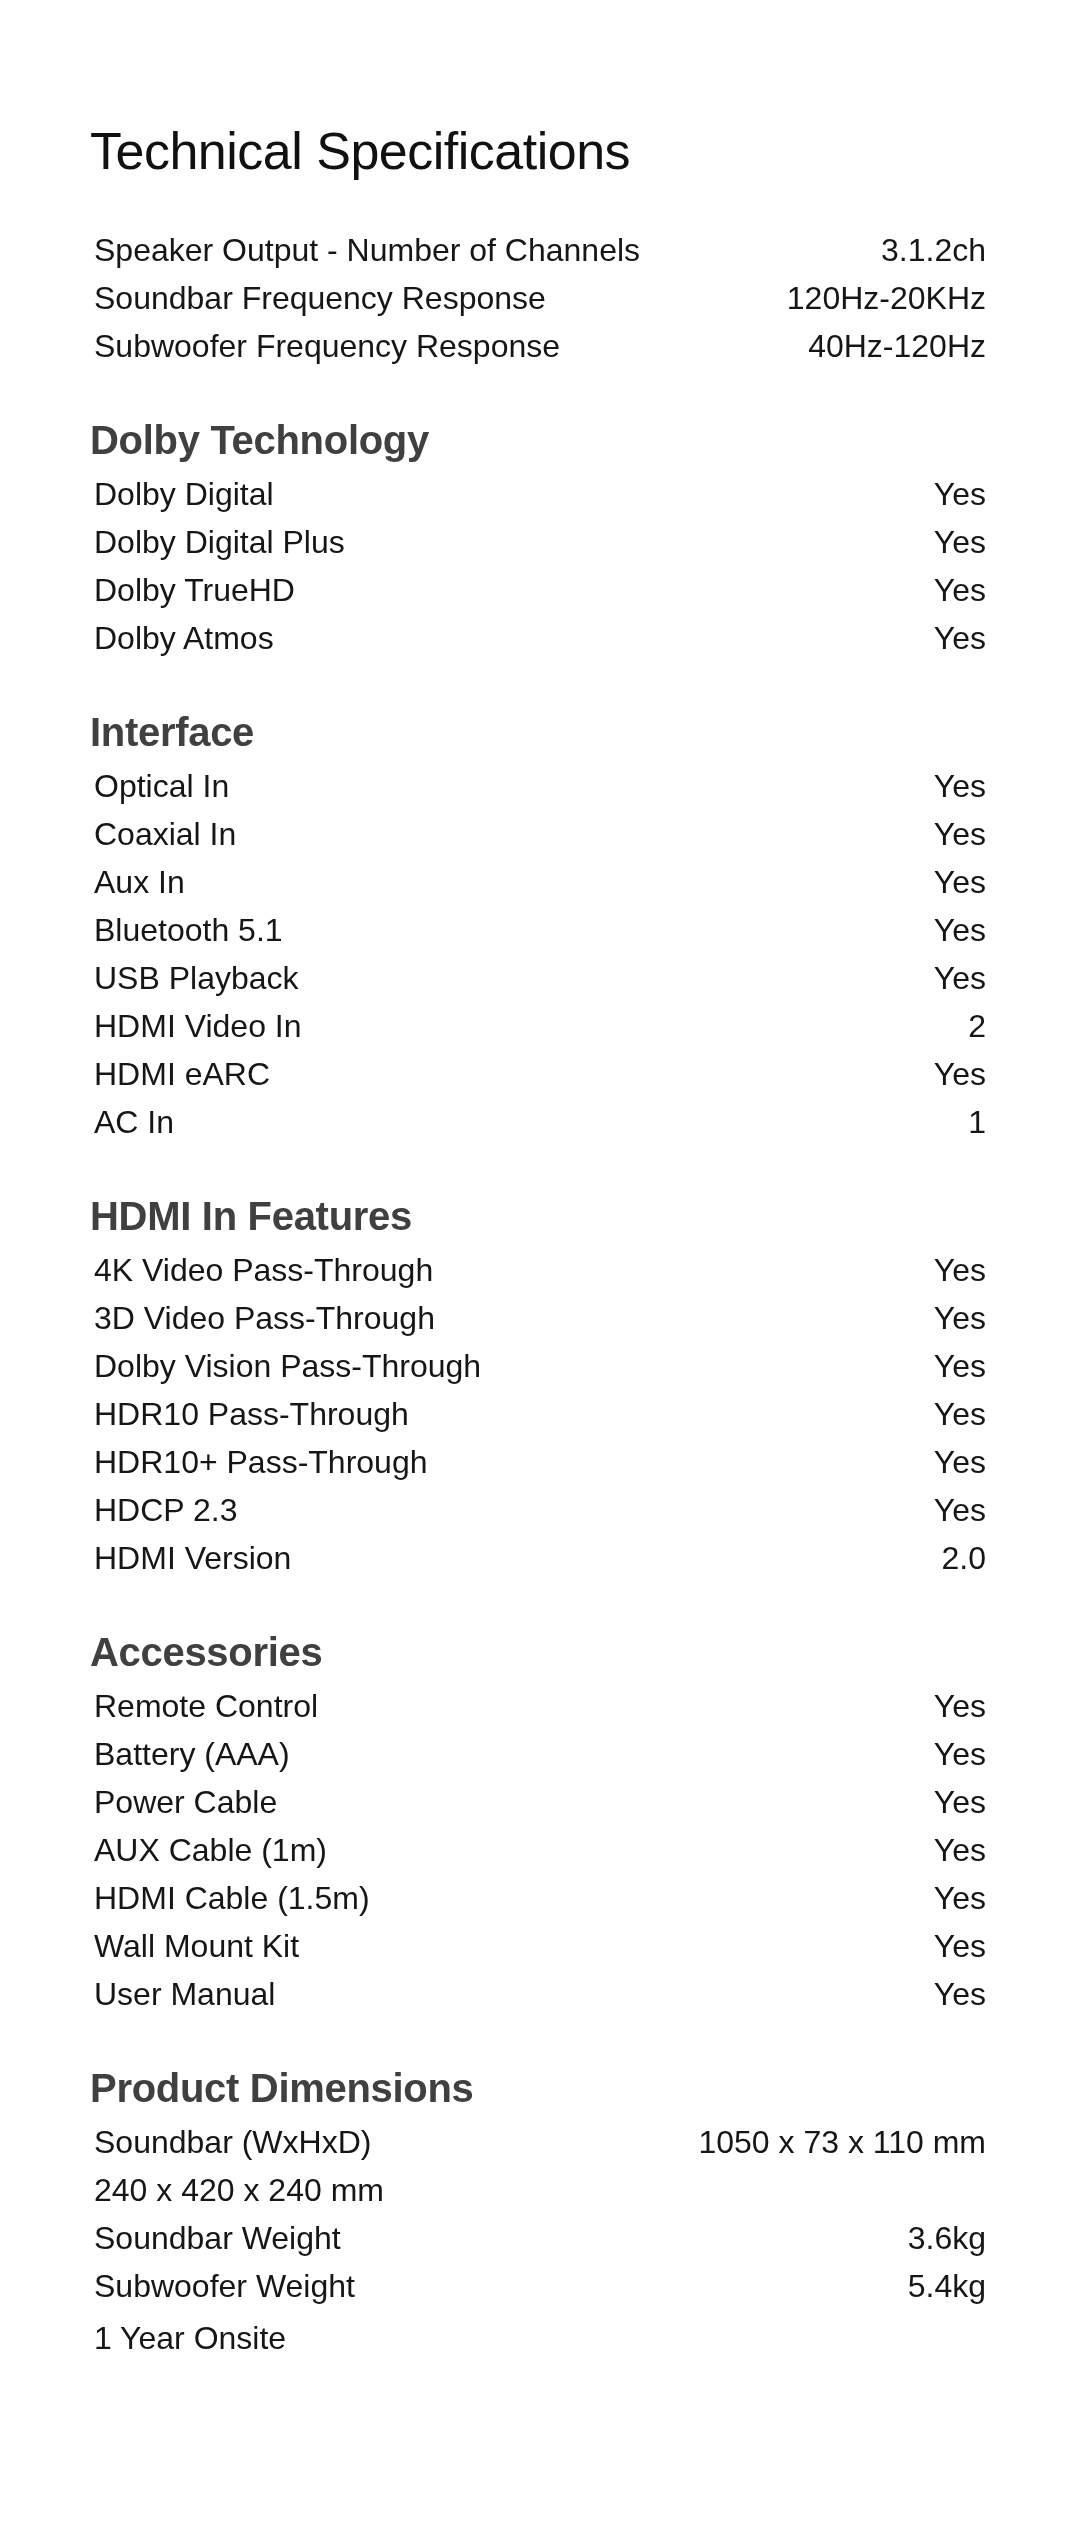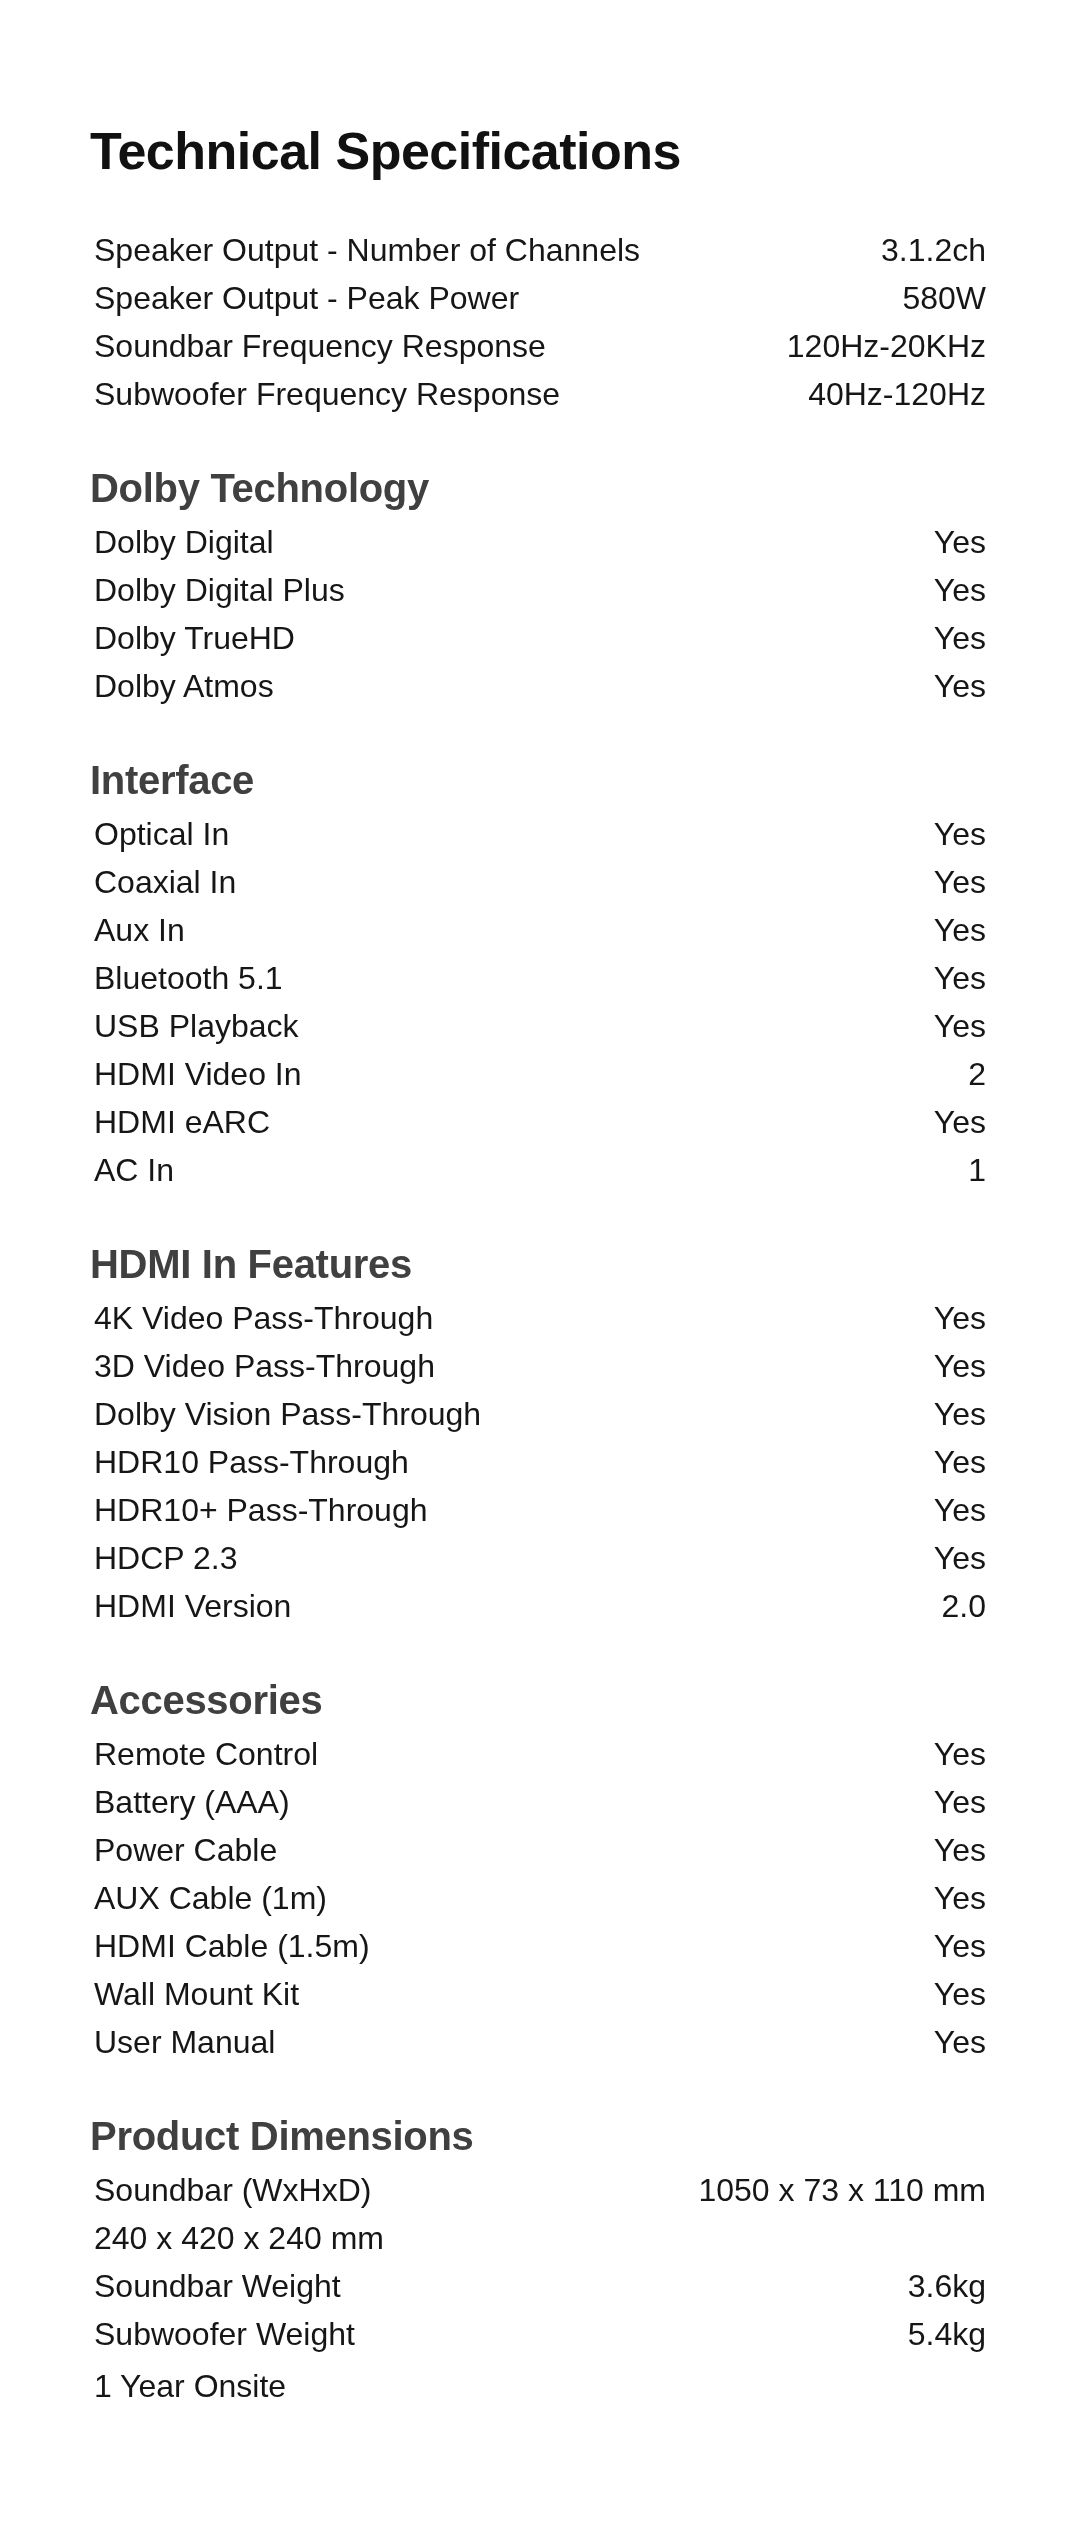--- a/index.html
+++ b/index.html
@@ -18,21 +18,21 @@
   .page {
     box-sizing: border-box;
     width: 1080px;
     height: 2544px;
     padding: 120px 90px 0 90px;
     background: #ffffff;
   }
   .page-title {
     margin: 0 0 44px 0;
     font-size: 52px;
-    font-weight: 700;
+    font-weight: 400;
     line-height: 1.2;
     letter-spacing: -0.5px;
     color: #111111;
   }
   .section-heading {
     margin: 46px 0 6px 0;
     font-size: 40px;
     font-weight: 700;
     line-height: 48px;
     letter-spacing: -0.3px;
@@ -63,24 +63,20 @@
 
 <div class="page">
   <h1 class="page-title">Technical Specifications</h1>
   <div id="sections">
       <div class="rows">
         <div class="spec-row">
           <span class="label">Speaker Output - Number of Channels</span>
           <span class="value">3.1.2ch</span>
         </div>
         <div class="spec-row">
-          <span class="label">Speaker Output - Peak Power</span>
-          <span class="value">580W</span>
-        </div>
-        <div class="spec-row">
           <span class="label">Soundbar Frequency Response</span>
           <span class="value">120Hz-20KHz</span>
         </div>
         <div class="spec-row">
           <span class="label">Subwoofer Frequency Response</span>
           <span class="value">40Hz-120Hz</span>
         </div>
       </div>
       <h2 class="section-heading">Dolby Technology</h2>
       <div class="rows">

